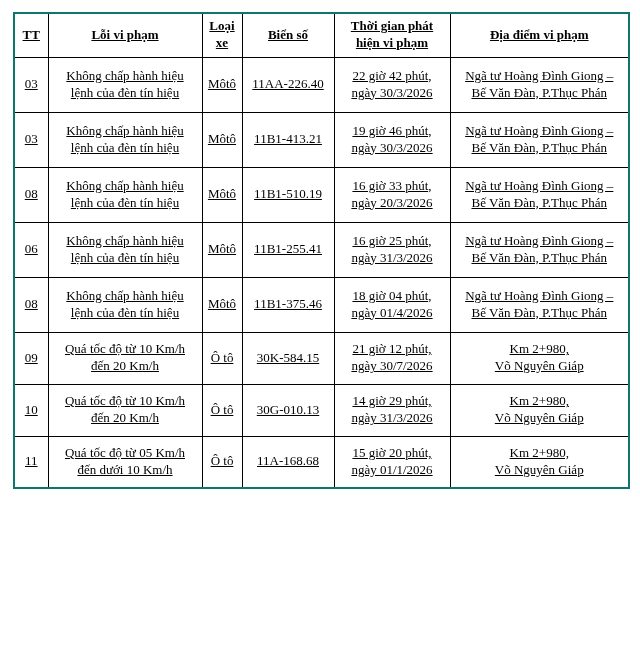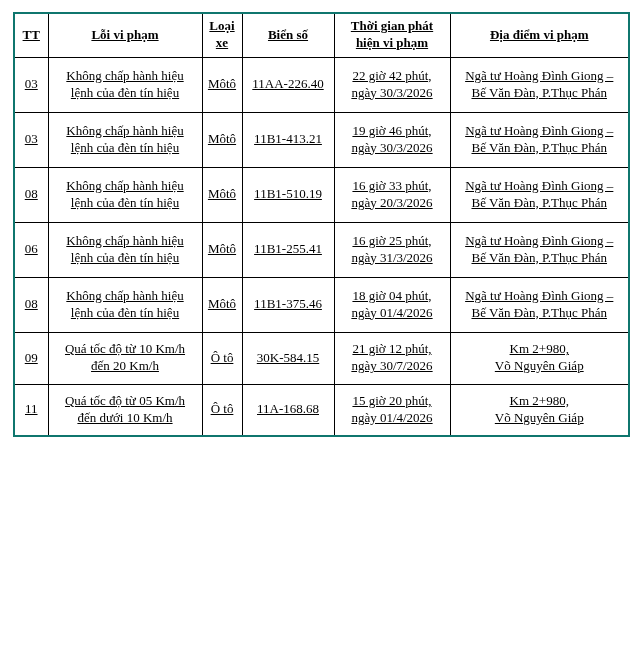--- a/index.html
+++ b/index.html
@@ -129,25 +129,36 @@
           <td class="col-violation">Quá tốc độ từ 10 Km/h
 đến 20 Km/h</td>
           <td class="col-vehicle">Ô tô</td>
           <td class="col-plate">30K-584.15</td>
           <td class="col-time">21 giờ 12 phút,
 ngày 30/7/2026</td>
           <td class="col-location">Km 2+980,
 Võ Nguyên Giáp</td>
         </tr>
         <tr class="short">
+          <td class="col-tt">10</td>
+          <td class="col-violation">Quá tốc độ từ 10 Km/h
+đến 20 Km/h</td>
+          <td class="col-vehicle">Ô tô</td>
+          <td class="col-plate">30G-010.13</td>
+          <td class="col-time">14 giờ 29 phút,
+ngày 31/3/2026</td>
+          <td class="col-location">Km 2+980,
+Võ Nguyên Giáp</td>
+        </tr>
+        <tr class="short">
           <td class="col-tt">11</td>
           <td class="col-violation">Quá tốc độ từ 05 Km/h
 đến dưới 10 Km/h</td>
           <td class="col-vehicle">Ô tô</td>
           <td class="col-plate">11A-168.68</td>
           <td class="col-time">15 giờ 20 phút,
-ngày 01/4/2026</td>
+ngày 01/1/2026</td>
           <td class="col-location">Km 2+980,
 Võ Nguyên Giáp</td>
         </tr>
       </tbody>
   </table>
 </div>
 
 </body></html>

